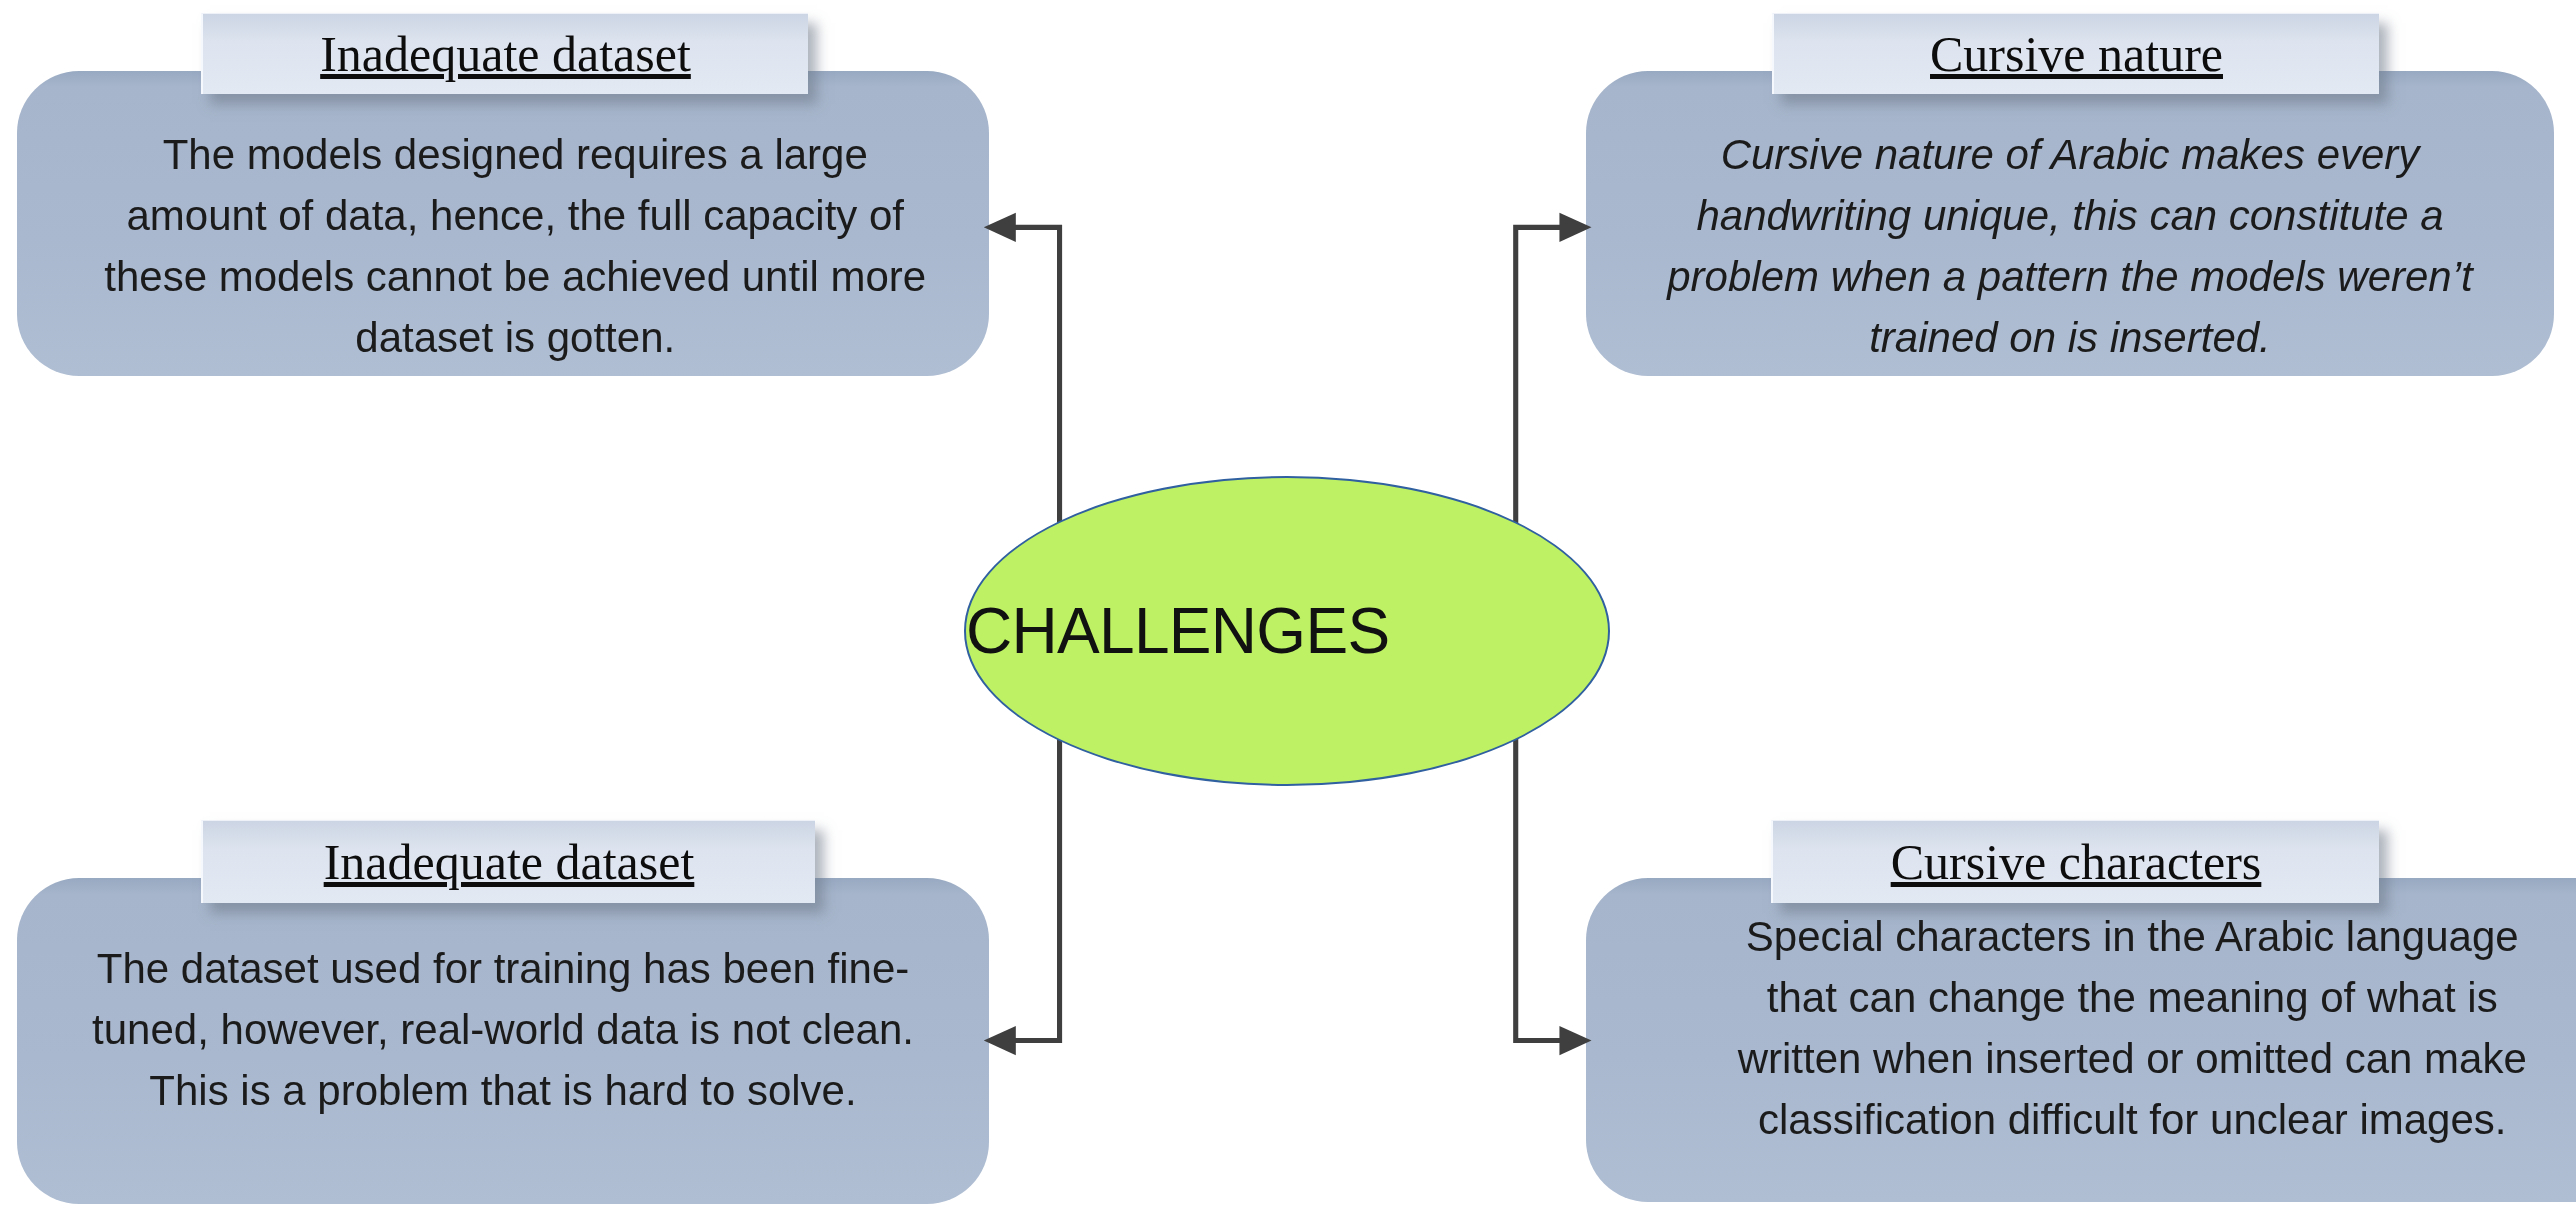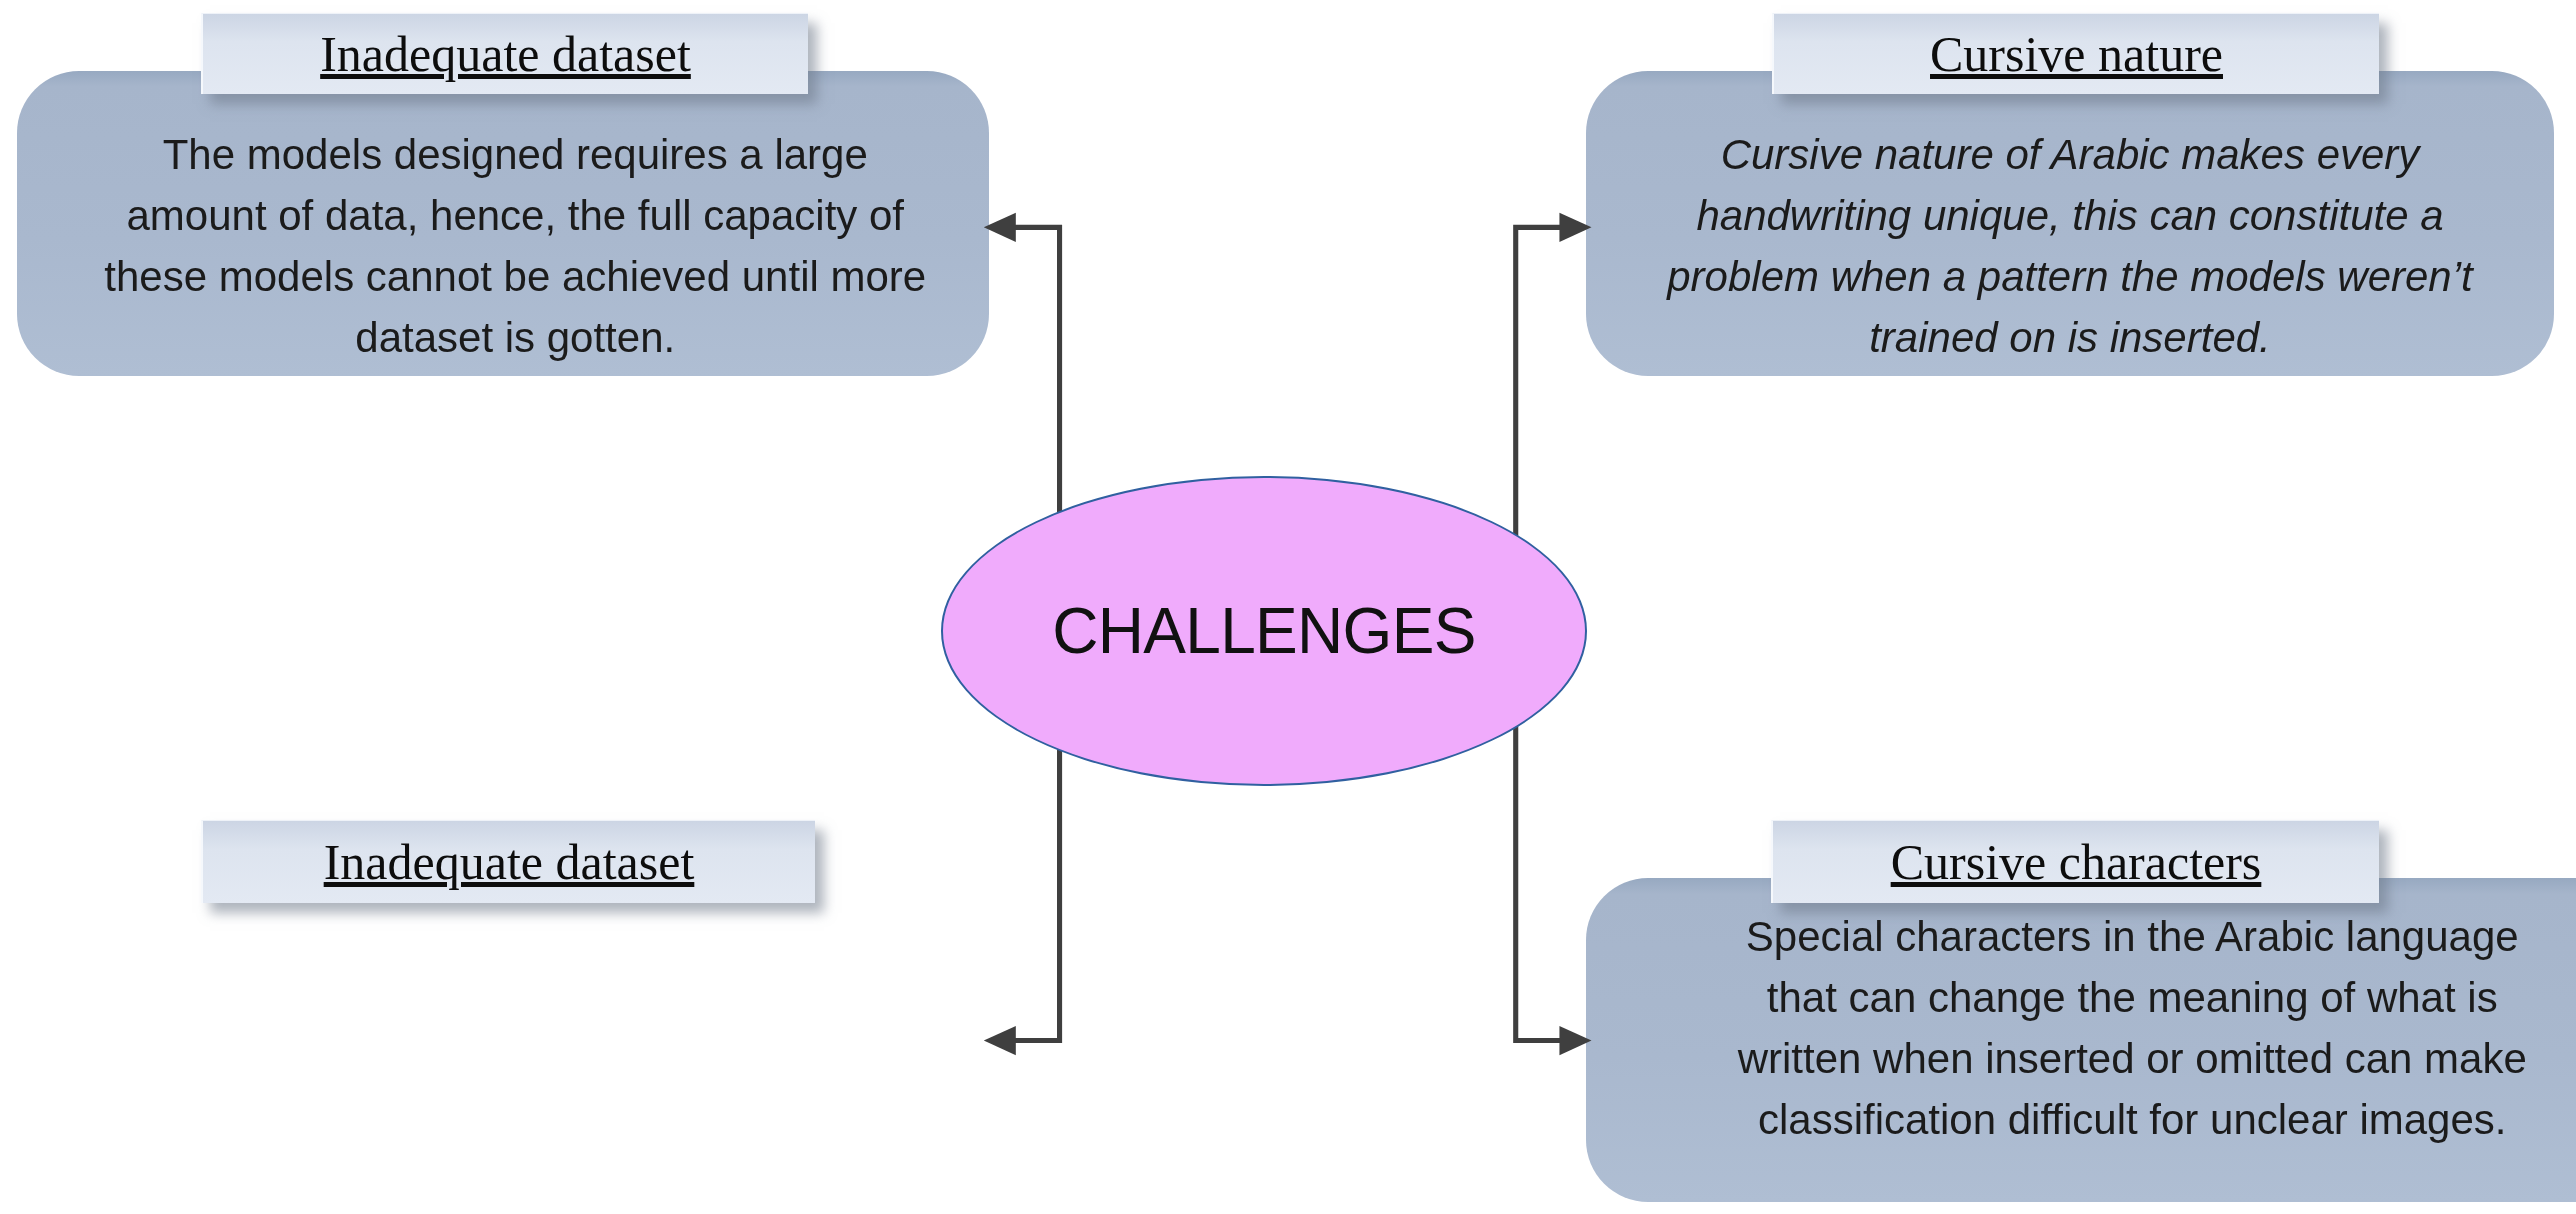--- a/index.html
+++ b/index.html
@@ -55,31 +55,31 @@
   .header-label {
     font-family: "Liberation Serif", serif;
     font-size: 50px;
     color: #0d0d0d;
     white-space: nowrap;
     text-decoration: underline;
   }
   #challenges-ellipse {
     position: absolute;
     z-index: 3;
-    left: 941px;
+    left: 964px;
     top: 476px;
     width: 646px;
     height: 310px;
     border-radius: 50%;
-    background: #f0abfc;
+    background: #bef264;
     border: 2.9px solid #3060a0;
     box-sizing: border-box;
     display: flex;
     align-items: center;
-    justify-content: center;
+    justify-content: flex-start;
   }
   #challenges-label {
     font-family: "Liberation Sans", sans-serif;
     font-size: 64px;
     letter-spacing: -0.7px;
     color: #111111;
   }
 </style>
 </head>
 <body>
@@ -108,20 +108,25 @@
   <div class="challenge-box box-top-row" style="left:1586px; top:71px; width:968px; height:305px;font-style:italic;">
     <div class="box-body">Cursive nature of Arabic makes every
 handwriting unique, this can constitute a
 problem when a pattern the models weren’t
 trained on is inserted.</div>
   </div>
   <div class="header-tab" style="left:1772px; top:13px; width:605px; height:80px;">
     <span class="header-label">Cursive nature</span>
   </div>
 
+  <div class="challenge-box box-bottom-row" style="left:17px; top:878px; width:972px; height:326px;">
+    <div class="box-body">The dataset used for training has been fine-
+tuned, however, real-world data is not clean.
+This is a problem that is hard to solve.</div>
+  </div>
   <div class="header-tab" style="left:201px; top:820px; width:612px; height:82px;">
     <span class="header-label">Inadequate dataset</span>
   </div>
 
   <div class="challenge-box box-bottom-row" style="left:1586px; top:878px; width:1072px; height:324px;padding-left:38px;">
     <div class="box-body">Special characters in the Arabic language
 that can change the meaning of what is
 written when inserted or omitted can make
 classification difficult for unclear images.</div>
   </div>

